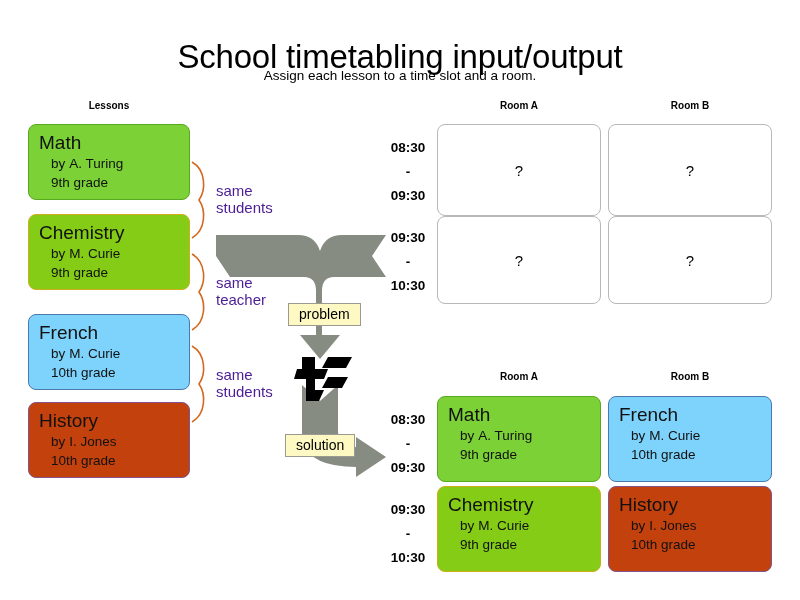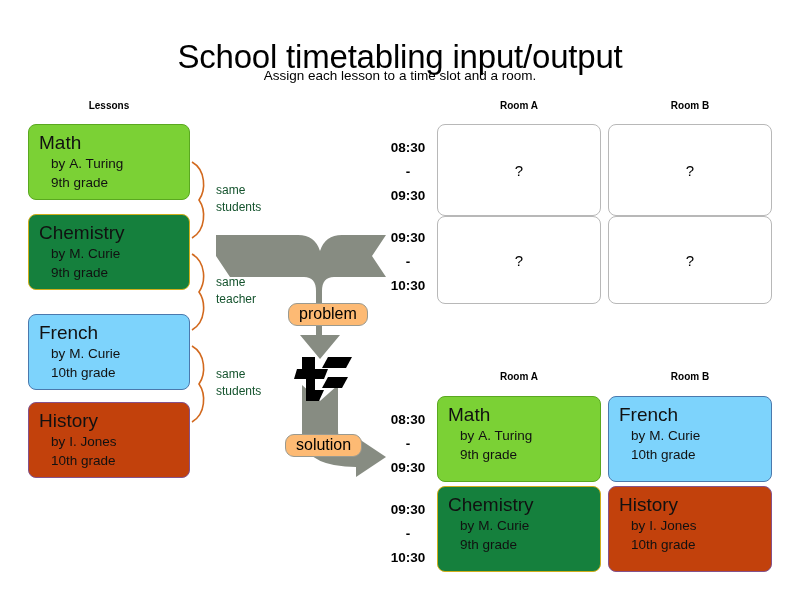--- a/index.html
+++ b/index.html
@@ -72,50 +72,50 @@
   .lesson-card .teacher .by { margin-right: 4px; }
   .lesson-card .grade {
     font-size: 13.5px;
     line-height: 19px;
     padding-left: 12px;
     white-space: nowrap;
     color: #111;
   }
 
   .c-green  { background: #7BD135; border-color: #5aa820; }
-  .c-yellow { background: #15803d; border-color: #cfae1b; }
+  .c-yellow { background: #84cc16; border-color: #cfae1b; }
   .c-blue   { background: #7dd3fc; border-color: #4b79ad; }
   .c-purple { background: #c2410c; border-color: #84528c; }
 
   
   .brace-group { position: absolute; }
   .brace-svg { position: absolute; left: 0; top: 0; }
   .brace-label {
     position: absolute;
-    font-size: 12px;
+    font-size: 15px;
     line-height: 17px;
-    color: #14532d;
+    color: #4c1d95;
     white-space: pre-line;
   }
 
   
   #flow-svg {
     position: absolute;
     left: 210px;
     top: 225px;
     width: 200px;
     height: 290px;
   }
 
   .flow-badge {
     position: absolute;
-    background: #fdba74;
+    background: #fef9c3;
     border: 1px solid #9a9a90;
-    border-radius: 9px;
-    font-size: 16px;
+    border-radius: 0;
+    font-size: 14px;
     color: #000;
     padding: 2px 10px 3px 10px;
     line-height: 16px;
     white-space: nowrap;
   }
 
   
   #tf-logo {
     position: absolute;
     left: 288px;

